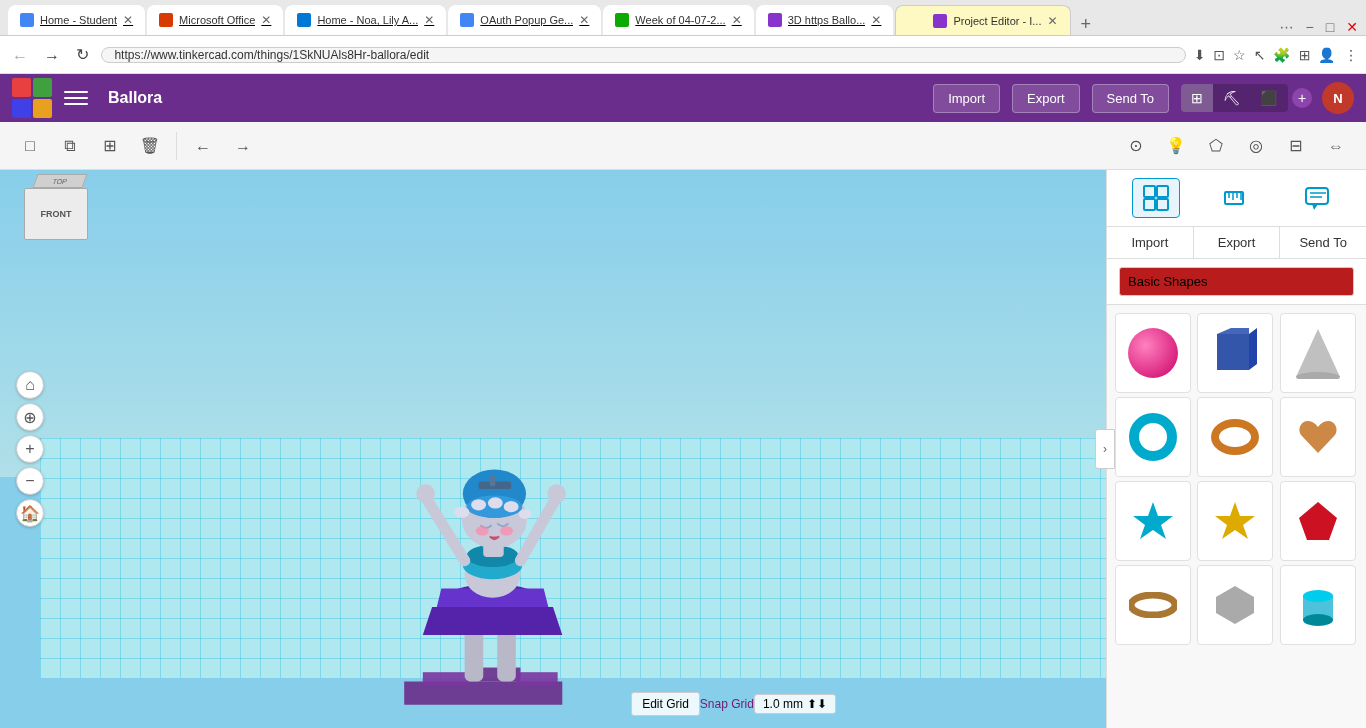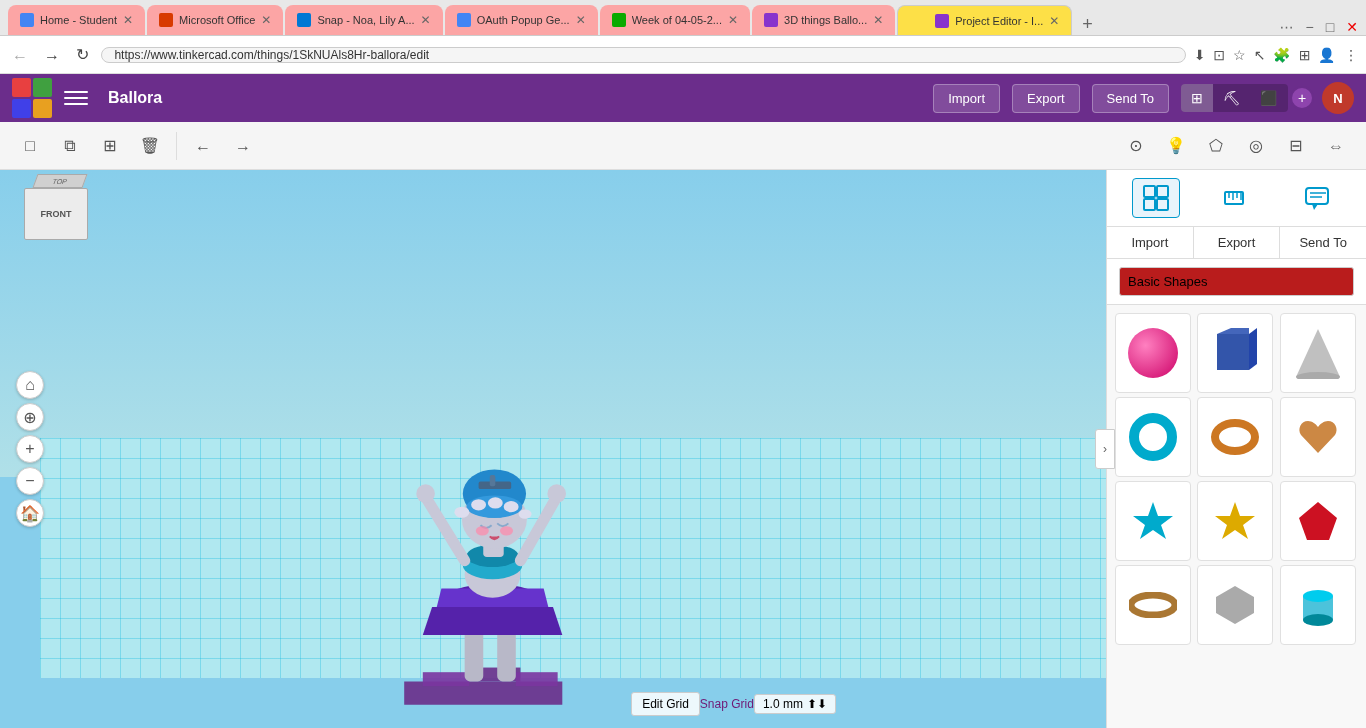--- a/index.html
+++ b/index.html
@@ -26,22 +26,22 @@
       gap: 6px;
       font-size: 11px;
       cursor: pointer;
       max-width: 180px;
       min-width: 120px;
       white-space: nowrap;
       overflow: hidden;
       text-overflow: ellipsis;
       position: relative;
     }
-    .tab.active { background: #fde047; border: 1px solid #ccc; border-bottom: none; padding-left: 37px; }
-    .tab.inactive { background: #fca5a5; }
+    .tab.active { background: #fef9c3; border: 1px solid #ccc; border-bottom: none; padding-left: 37px; }
+    .tab.inactive { background: #ffffff; text-decoration: underline; }
     .tab-favicon { width: 14px; height: 14px; border-radius: 2px; flex-shrink: 0; }
     .tab-label { flex: 1; overflow: hidden; text-overflow: ellipsis; white-space: nowrap; font-size: 11px; color: #333; }
     .tab-close { font-size: 12px; color: #666; cursor: pointer; flex-shrink: 0; }
     .tab-new { background: none; border: none; font-size: 18px; color: #666; cursor: pointer; padding: 0 8px; }
     .tab-controls { display: flex; gap: 12px; margin-left: auto; align-items: center; }
     .window-btn { font-size: 14px; color: #666; cursor: pointer; }
     .window-close { color: #e00; }
 
     .address-bar {
       height: 38px;
@@ -403,36 +403,36 @@
       <span class="tab-label">Home - Student</span>
       <span class="tab-close">✕</span>
     </div>
     <div class="tab inactive">
       <div class="tab-favicon" style="background:#d83b01;"></div>
       <span class="tab-label">Microsoft Office</span>
       <span class="tab-close">✕</span>
     </div>
     <div class="tab inactive">
       <div class="tab-favicon" style="background:#0078d4;"></div>
-      <span class="tab-label">Snap - Noa, Lily A...</span>
+      <span class="tab-label">Home - Noa, Lily A...</span>
       <span class="tab-close">✕</span>
     </div>
     <div class="tab inactive">
       <div class="tab-favicon" style="background:#4285f4;"></div>
       <span class="tab-label">OAuth Popup Ge...</span>
       <span class="tab-close">✕</span>
     </div>
     <div class="tab inactive">
       <div class="tab-favicon" style="background:#0aaa00;"></div>
-      <span class="tab-label">Week of 04-05-2...</span>
+      <span class="tab-label">Week of 04-07-2...</span>
       <span class="tab-close">✕</span>
     </div>
     <div class="tab inactive">
       <div class="tab-favicon" style="background:#8833cc;"></div>
-      <span class="tab-label">3D things Ballo...</span>
+      <span class="tab-label">3D https Ballo...</span>
       <span class="tab-close">✕</span>
     </div>
     <div class="tab active">
       <div class="tab-favicon" style="background:#8833cc;"></div>
       <span class="tab-label">Project Editor - I...</span>
       <span class="tab-close">✕</span>
     </div>
     <button class="tab-new">+</button>
     <div class="tab-controls">
       <span class="window-btn">⋯</span>

